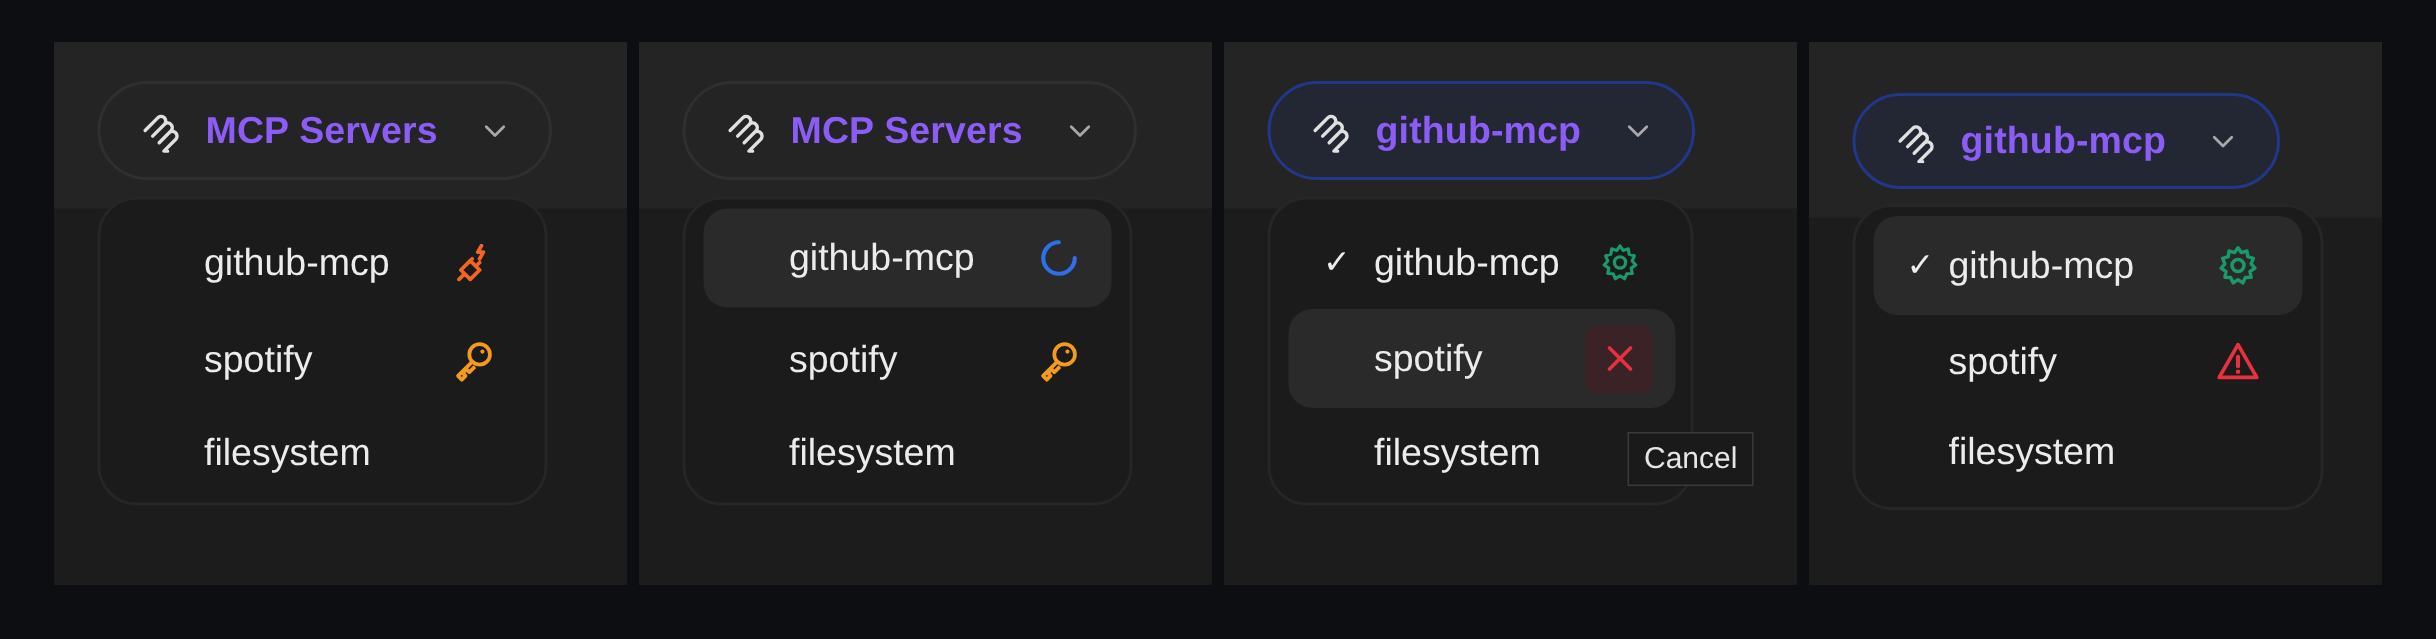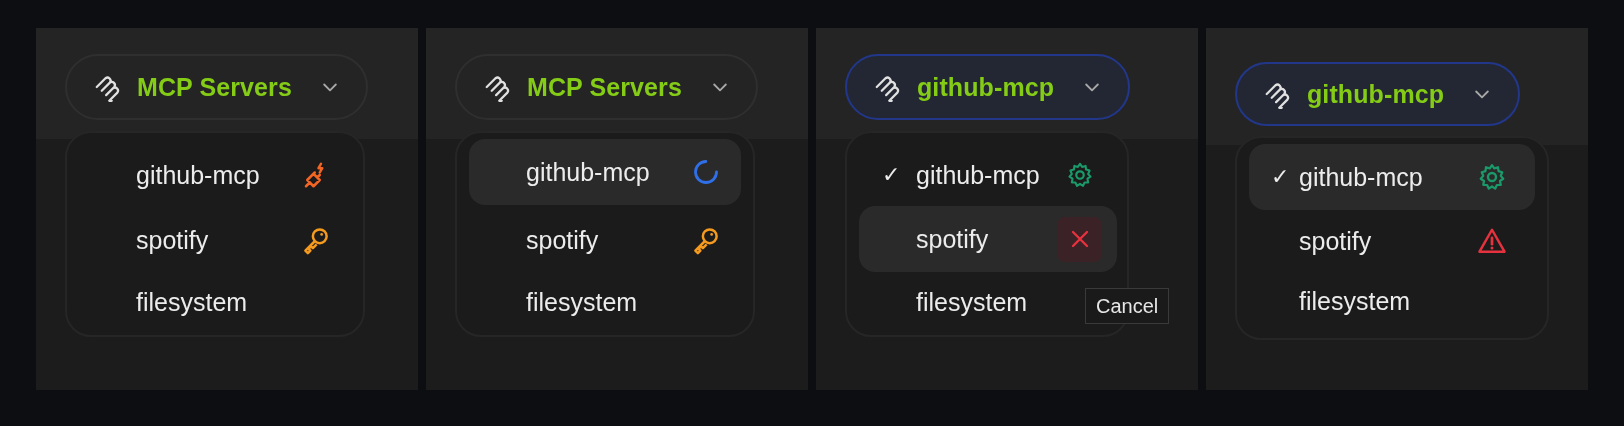--- a/index.html
+++ b/index.html
@@ -11,21 +11,21 @@
   .panel.p4 .header-band { height: 117px; }
 
   .trigger {
     position: absolute; left: 29px; top: 26px; height: 66px;
     border-radius: 33px; border: 2px solid #2f2f2f; background: #242424;
     display: flex; align-items: center; padding-left: 26px; padding-right: 26px;
     cursor: pointer;
   }
   .trigger.active { background: #232733; border-color: #22378a; }
   .trigger .mcp-icon { width: 30px; height: 30px; display: inline-flex; margin-right: 14px; }
-  .trigger .label { font-weight: bold; font-size: 25px; color: #84cc16; letter-spacing: 0.1px; }
+  .trigger .label { font-weight: bold; font-size: 25px; color: #8b5cf6; letter-spacing: 0.1px; }
   .trigger .chev { width: 20px; height: 20px; margin-left: 28px; display: inline-flex; }
 
   .menu {
     position: absolute; left: 29px; top: 103px; width: 300px; height: 206px;
     background: #1b1b1b; border: 2px solid #262626; border-radius: 26px;
   }
   .row {
     position: absolute; left: 12px; width: 272px; height: 66px; border-radius: 16px;
     display: flex; align-items: center; cursor: pointer;
   }

